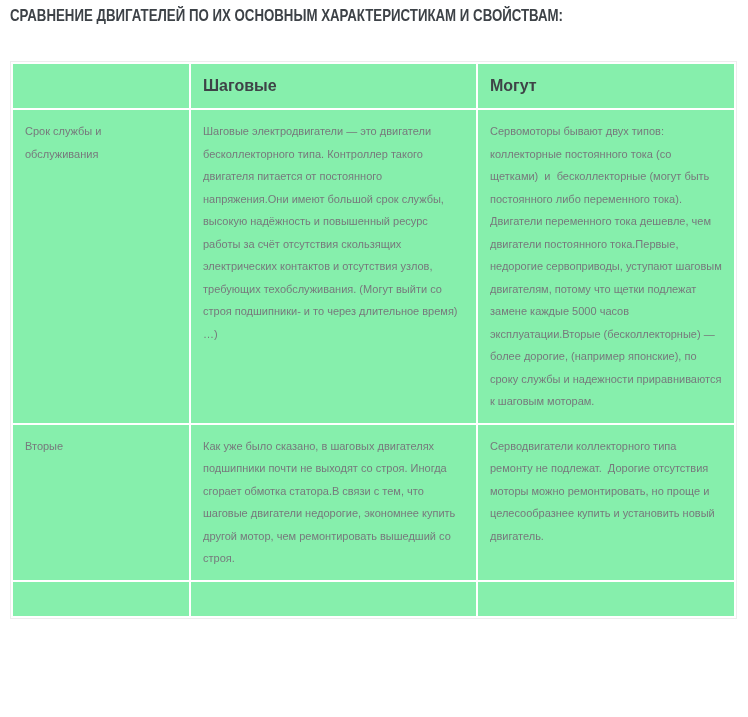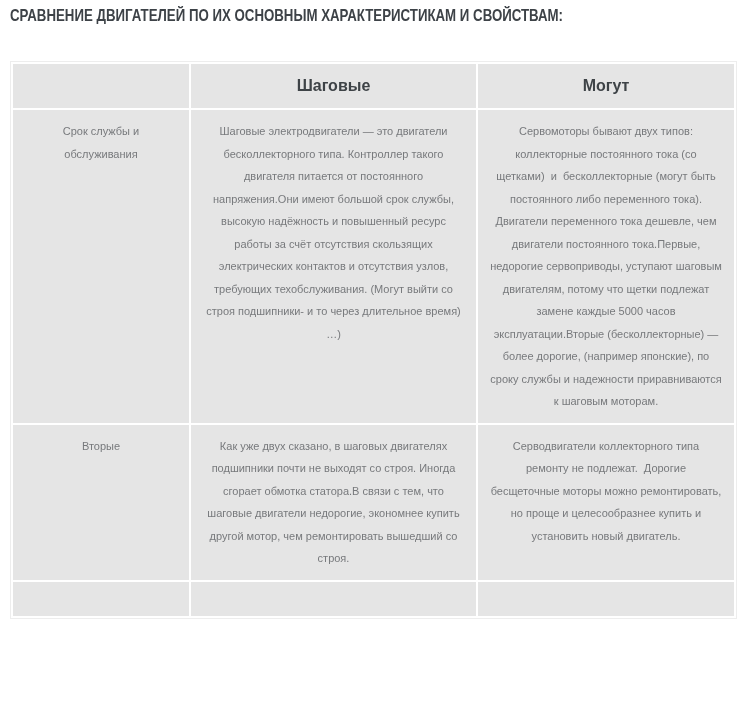--- a/index.html
+++ b/index.html
@@ -29,23 +29,23 @@
     margin: 35px 0 0 10px;
     width: 727px;
     table-layout: fixed;
     border-collapse: separate;
     border-spacing: 2px;
     background: #ffffff;
     border: 1px solid #ededed;
   }
   table.cmp th,
   table.cmp td {
-    background: #e5e5e5;
+    background: #86efac;
     vertical-align: top;
-    text-align: center;
+    text-align: left;
   }
   table.cmp th {
     padding: 11px 12px;
     font-size: 16px;
     line-height: 22px;
     font-weight: bold;
     color: #3e4347;
   }
   table.cmp td {
     padding: 10px 12px;
@@ -77,22 +77,22 @@
       </tr>
     </thead>
     <tbody>
       <tr>
         <td class="col-label">Срок службы и обслуживания</td>
         <td class="col-step">Шаговые электродвигатели — это двигатели бесколлекторного типа. Контроллер такого двигателя питается от постоянного напряжения.Они имеют большой срок службы, высокую надёжность и повышенный ресурс работы за счёт отсутствия скользящих электрических контактов и отсутствия узлов, требующих техобслуживания. (Могут выйти со строя подшипники- и то через длительное время) …)</td>
         <td>Сервомоторы бывают двух типов: коллекторные постоянного тока (со щетками)  и  бесколлекторные (могут быть постоянного либо переменного тока).  Двигатели переменного тока дешевле, чем двигатели постоянного тока.Первые, недорогие сервоприводы, уступают шаговым двигателям, потому что щетки подлежат замене каждые 5000 часов эксплуатации.Вторые (бесколлекторные) — более дорогие, (например японские), по сроку службы и надежности приравниваются к шаговым моторам.</td>
       </tr>
       <tr>
         <td class="col-label">Вторые</td>
-        <td class="col-step">Как уже двух сказано, в шаговых двигателях подшипники почти не выходят со строя. Иногда  сгорает обмотка статора.В связи с тем, что шаговые двигатели недорогие, экономнее купить другой мотор, чем ремонтировать вышедший со строя.</td>
-        <td>Серводвигатели коллекторного типа ремонту не подлежат.  Дорогие бесщеточные моторы можно ремонтировать, но проще и целесообразнее купить и установить новый двигатель.</td>
+        <td class="col-step">Как уже было сказано, в шаговых двигателях подшипники почти не выходят со строя. Иногда  сгорает обмотка статора.В связи с тем, что шаговые двигатели недорогие, экономнее купить другой мотор, чем ремонтировать вышедший со строя.</td>
+        <td>Серводвигатели коллекторного типа ремонту не подлежат.  Дорогие отсутствия моторы можно ремонтировать, но проще и целесообразнее купить и установить новый двигатель.</td>
       </tr>
       <tr class="row-partial">
         <td class="col-label"></td>
         <td class="col-step"></td>
         <td></td>
       </tr>
     </tbody>
   </table>
 
 </main>

